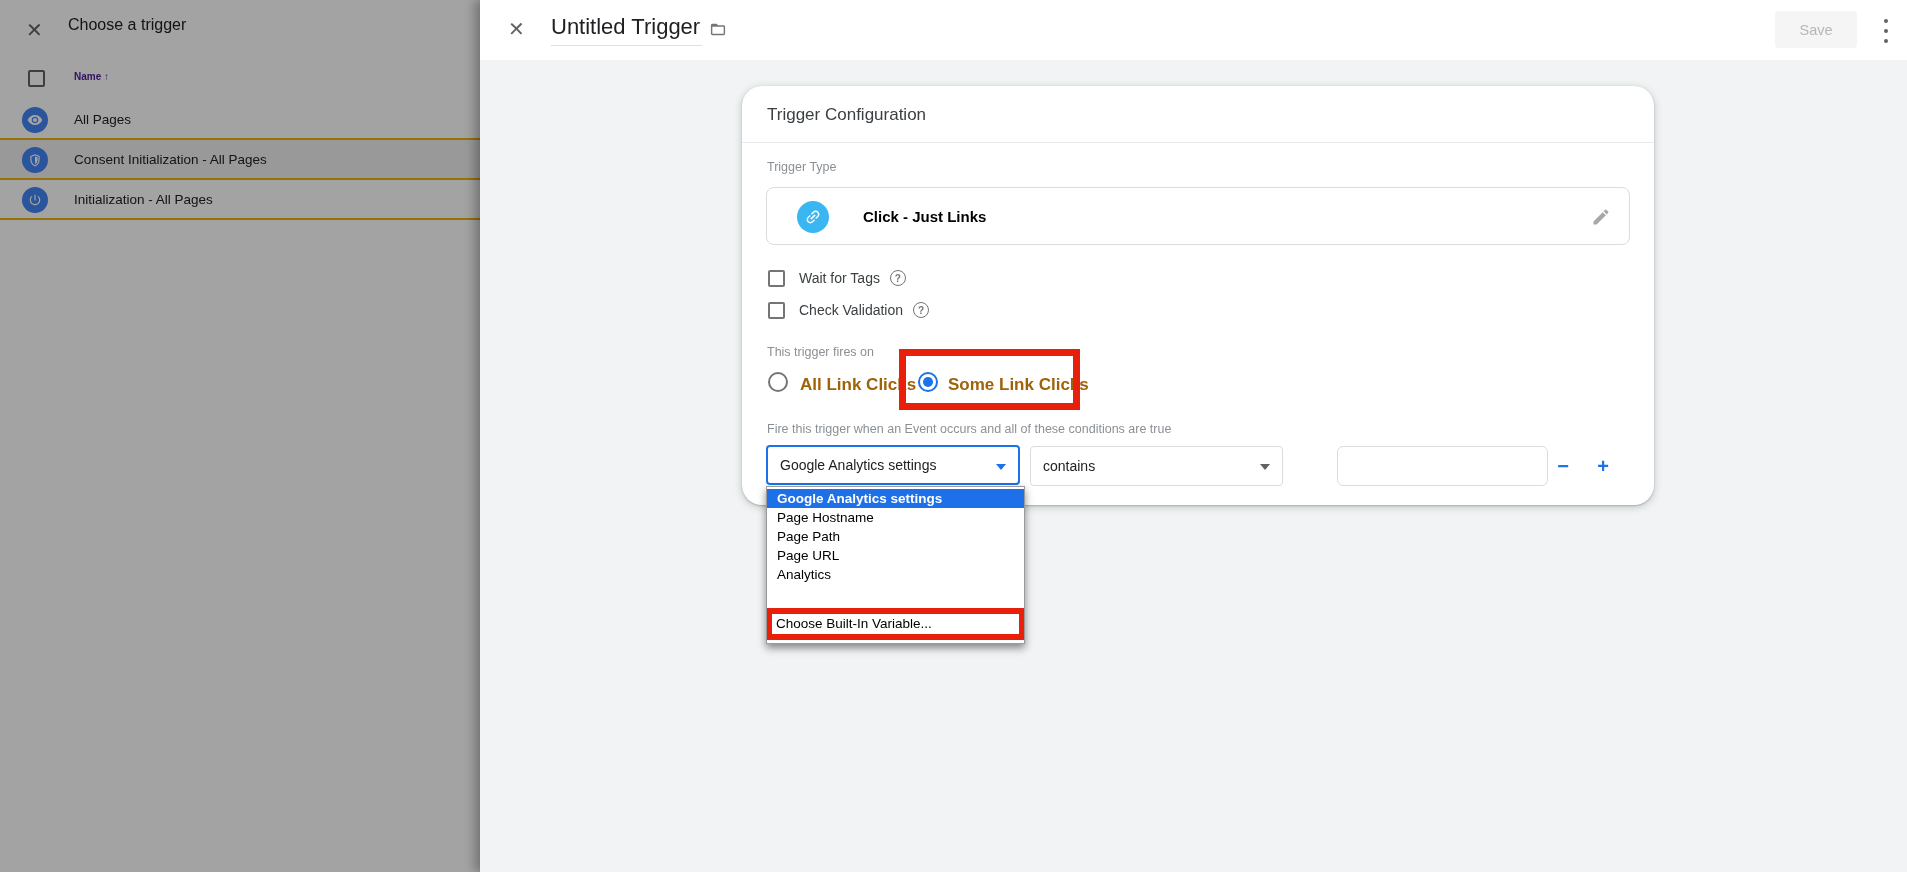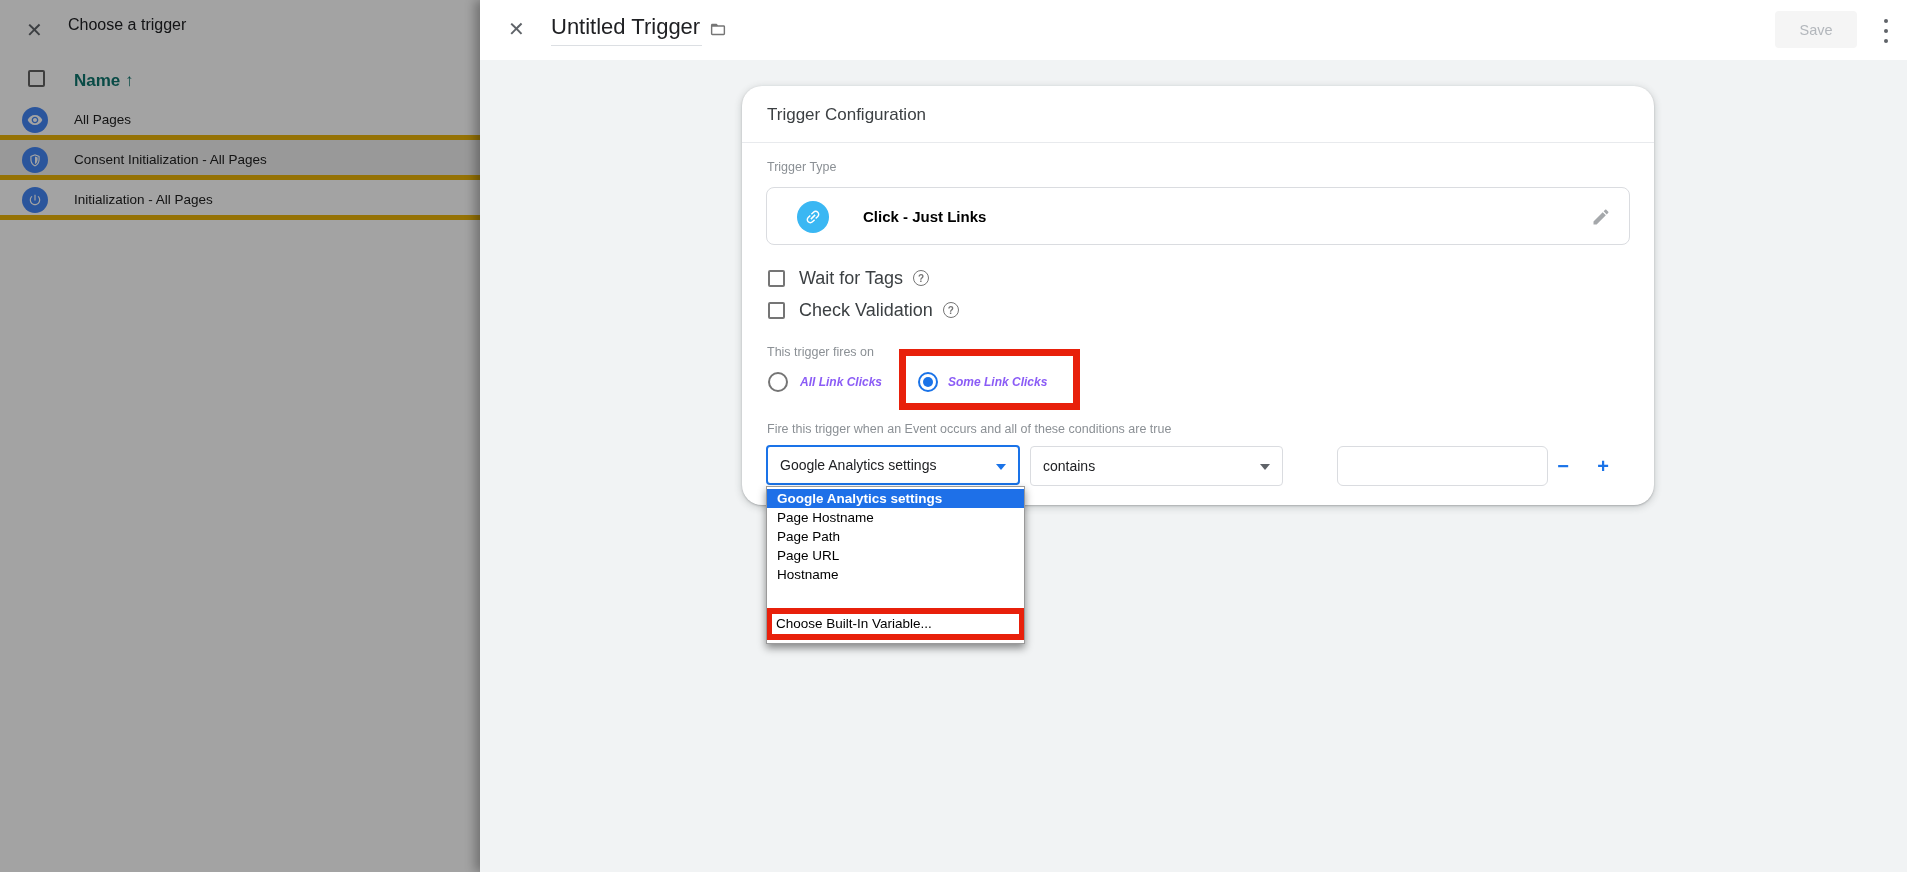--- a/index.html
+++ b/index.html
@@ -6,23 +6,23 @@
   html,body { width:1907px; height:872px; overflow:hidden;
     font-family:"Liberation Sans","DejaVu Sans",sans-serif; background:#fff; }
 
   
   .left-panel { position:absolute; left:0; top:0; width:480px; height:872px; background:#fff; z-index:1; }
   .lp-close { position:absolute; left:26px; top:18px; font-size:20px; color:#5f6368; cursor:pointer; }
   .lp-title { position:absolute; left:68px; top:16px; font-size:16px; color:#202124;text-align:center; }
   .lp-colhead { position:absolute; left:0; top:64px; width:480px; height:36px; }
   .lp-checkbox { position:absolute; left:28px; top:6px; width:17px; height:17px;
     border:2px solid #616161; border-radius:2px; background:#fff; }
-  .lp-name { position:absolute; left:74px; top:7px; font-size:17px; font-weight:700; color:#0f766e; }
+  .lp-name { position:absolute; left:74px; top:7px; font-size:10px; font-weight:700; color:#4c1d95; }
   .lp-rows { position:absolute; left:0; top:100px; width:480px; }
-  .lp-row { position:relative; height:40px; border-bottom:5px solid #eab308; background:#fff; }
+  .lp-row { position:relative; height:40px; border-bottom:2px solid #eab308; background:#fff; }
   .lp-row.alt { background:#efefef; }
   .lp-row-icon { position:absolute; left:22px; top:7px; width:26px; height:26px; border-radius:50%;
     background:#4285f4; display:flex; align-items:center; justify-content:center; }
   .lp-row-label { position:absolute; left:74px; top:12px; font-size:13.5px; color:#212121; }
   .lp-overlay { position:absolute; inset:0; background:rgba(0,0,0,0.36); z-index:5; }
 
   
   .right-panel { position:absolute; left:480px; top:0; width:1427px; height:872px;
     background:#f1f3f4; z-index:10; box-shadow:-5px 0 10px rgba(0,0,0,0.30); }
   .top-bar { position:absolute; left:0; top:0; width:1427px; height:60px; background:#fff; }
@@ -47,30 +47,30 @@
   .type-box { position:absolute; left:24px; top:101px; width:864px; height:58px;
     border:1px solid #dadce0; border-radius:8px; cursor:pointer; }
   .type-circle { position:absolute; left:30px; top:13px; width:32px; height:32px; border-radius:50%;
     background:#3ab7f3; display:flex; align-items:center; justify-content:center; }
   .type-circle svg { transform:rotate(-45deg); }
   .type-value { position:absolute; left:96px; top:20px; font-size:15px; font-weight:700; color:#000000; }
   .type-pencil { position:absolute; right:18px; top:19px; cursor:pointer; }
 
   .cb-row { position:absolute; left:26px; height:20px; display:flex; align-items:center; cursor:pointer; }
   .cb-box { width:17px; height:17px; border:2px solid #757575; border-radius:2px; background:#fff; }
-  .cb-label { margin-left:14px; font-size:18px; color:#3c4043; }
+  .cb-label { margin-left:14px; font-size:14px; color:#3c4043; }
   .help-icon { margin-left:10px; width:16px; height:16px; border:1.5px solid #757575; border-radius:50%;
     color:#757575; font-size:10px; font-weight:700; display:flex; align-items:center; justify-content:center; }
   .lbl-fires { left:25px; top:259px; }
   .radio { position:absolute; width:20px; height:20px; border:2px solid #757575; border-radius:50%;
     background:#fff; cursor:pointer; }
   .radio.sel { border-color:#1a73e8; }
   .radio.sel::after { content:""; position:absolute; left:3px; top:3px; width:10px; height:10px;
     border-radius:50%; background:#1a73e8; }
-  .radio-label { position:absolute; font-size:12px; font-weight:700; color:#8b5cf6; cursor:pointer;font-style:italic; }
+  .radio-label { position:absolute; font-size:17px; font-weight:700; color:#a16207; cursor:pointer; }
   .annotation { position:absolute; border:7px solid #e8200b; pointer-events:none; z-index:30; }
   .ann-radio { left:157px; top:263px; width:181px; height:61px; }
   .lbl-cond { left:25px; top:336px; }
 
   .cond-select { position:absolute; top:360px; height:40px; border-radius:4px; background:#fff;
     display:flex; align-items:center; padding:0 12px; font-size:14px; color:#202124; cursor:pointer; }
   .sel-var { left:24px; width:254px; border:2px solid #1a73e8; top:359px; }
   .sel-op { left:288px; width:253px; border:1px solid #dadce0; }
   .caret { position:absolute; right:12px; top:17px; width:0; height:0;
     border-left:5px solid transparent; border-right:5px solid transparent; border-top:6px solid #5f6368; }
@@ -209,21 +209,21 @@
     <input class="cond-input" value="" style="">
     <button class="icon-btn btn-minus">−</button>
     <button class="icon-btn btn-plus">+</button>
   </div>
 
   <div class="var-menu">
     <div class="menu-item hl">Google Analytics settings</div>
     <div class="menu-item">Page Hostname</div>
     <div class="menu-item">Page Path</div>
     <div class="menu-item">Page URL</div>
-    <div class="menu-item">Hostname</div>
+    <div class="menu-item">Analytics</div>
     <div class="menu-gap"></div>
     <div class="builtin-wrap">
       <div class="menu-item">Choose Built-In Variable...</div>
     </div>
     <div class="menu-item">New Variable...</div>
   </div>
 
 </div>
 
 </body></html>

